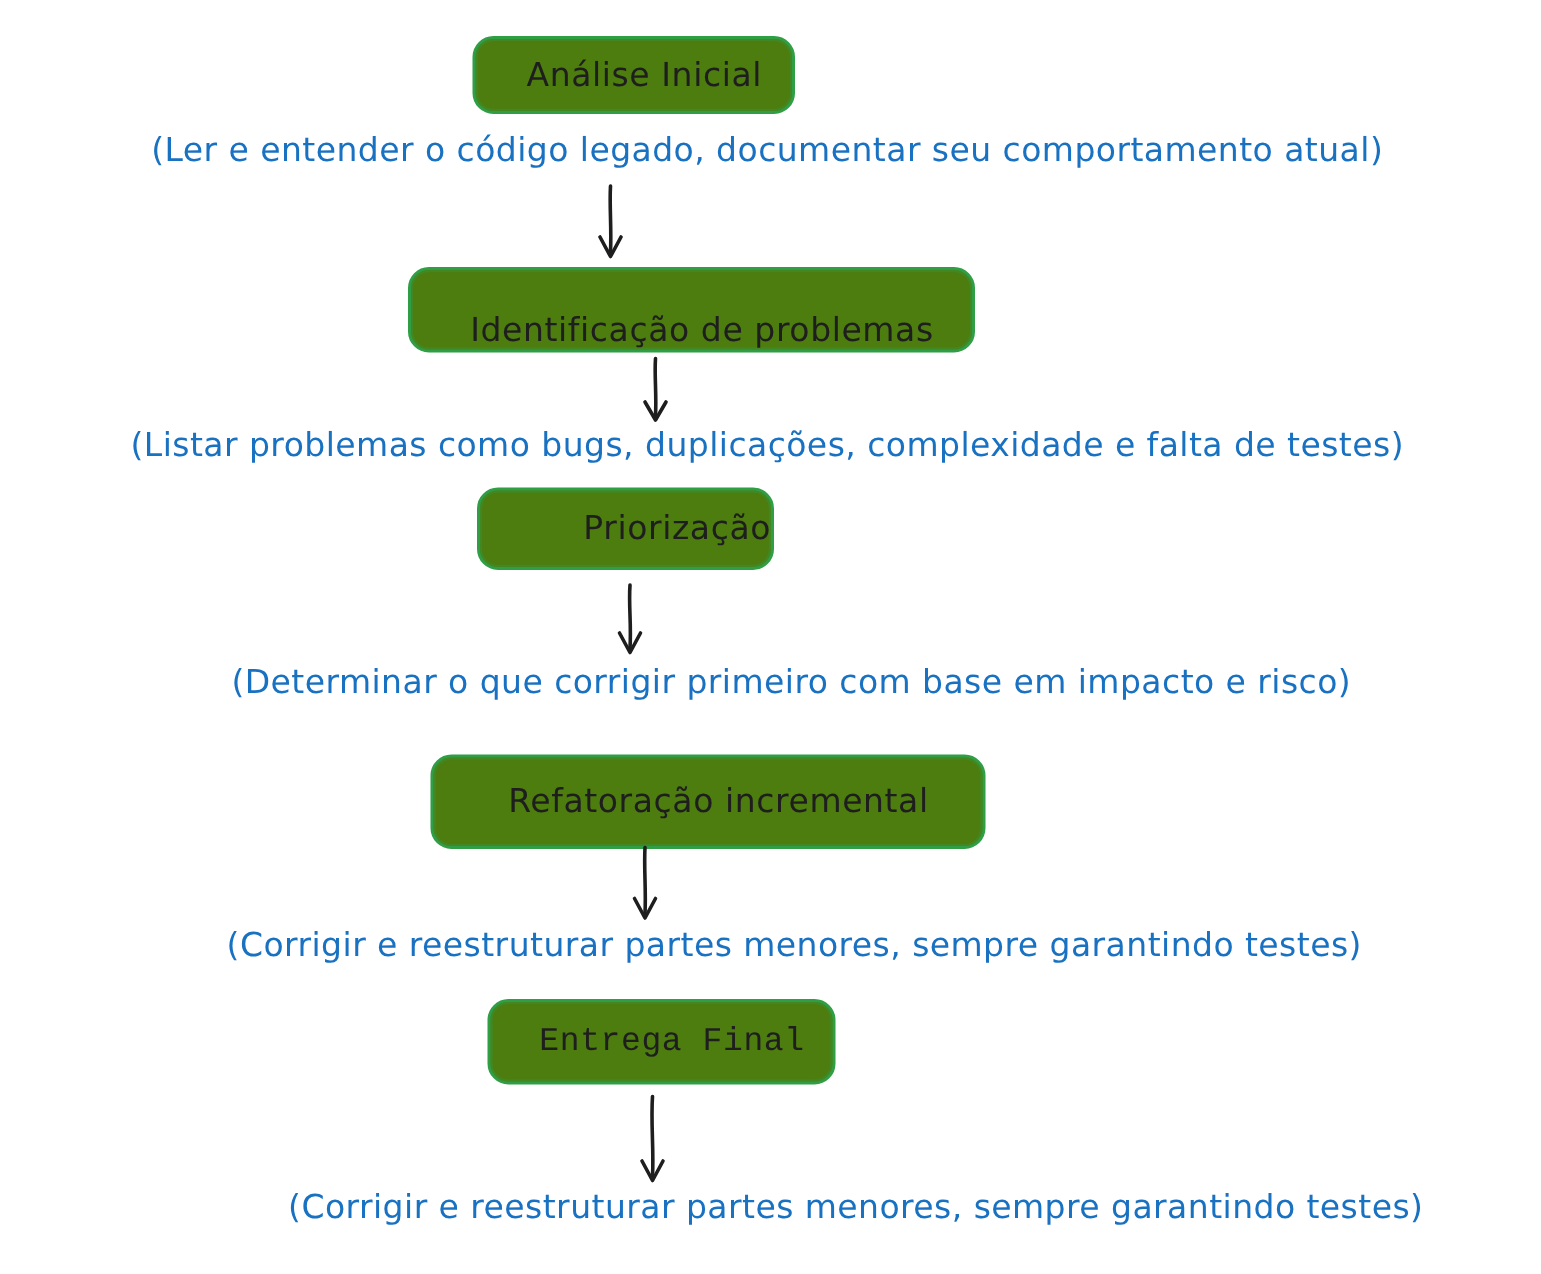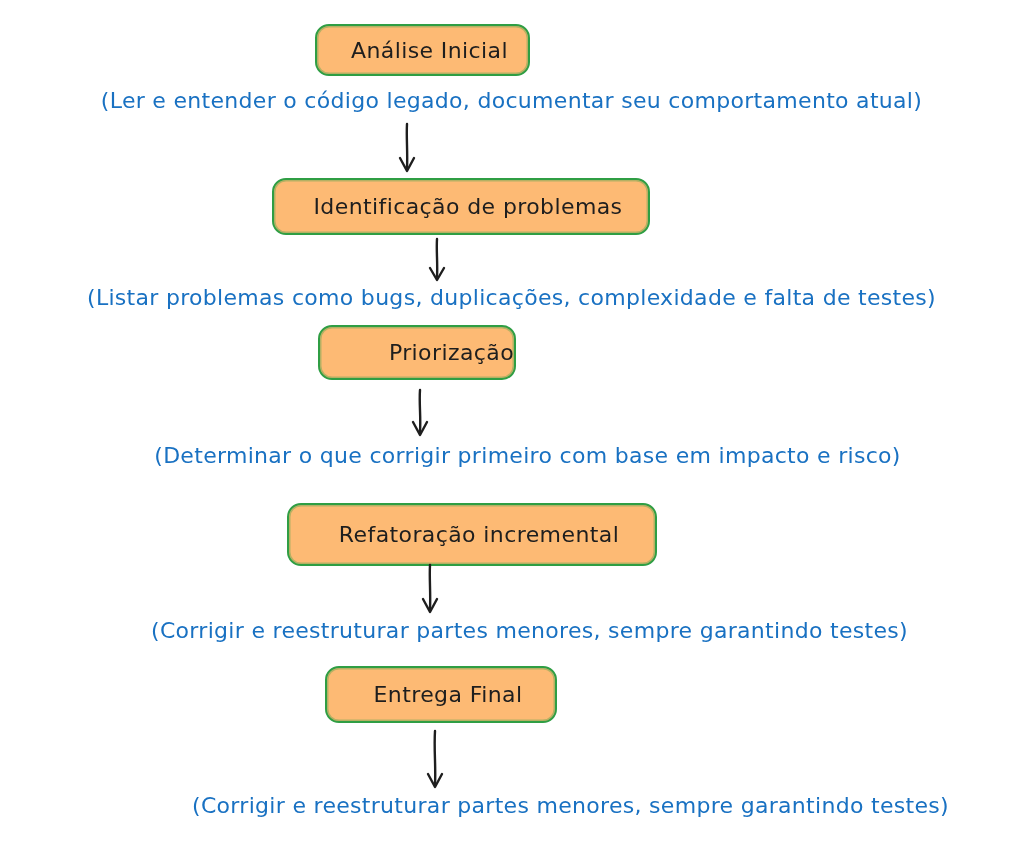--- a/index.html
+++ b/index.html
@@ -18,33 +18,33 @@
     background: var(--background, #ffffff);
   }
   .node {
     position: absolute;
     box-sizing: border-box;
     display: flex;
     align-items: center;
     justify-content: center;
     border: 2.5px solid var(--node-border, #2f9e44);
     border-radius: 14px;
-    background: #fdba74;
+    background: #4d7c0f;
     box-shadow: inset 0 0 0 1.5px rgba(47, 158, 68, 0.35);
     color: var(--node-text, #1e1e1e);
     font-size: 22px;
     letter-spacing: 0.4px;
     white-space: nowrap;
     padding-left: 14px;
   }
   .node-1 { left: 315px; top: 24px;  width: 215px; height: 52px; }
-  .node-2 { left: 272px; top: 178px; width: 378px; height: 57px; }
+  .node-2 { left: 272px; top: 178px; width: 378px; height: 57px; align-items: flex-end; }
   .node-3 { left: 318px; top: 325px; width: 198px; height: 55px; justify-content: flex-end; }
   .node-4 { left: 287px; top: 503px; width: 370px; height: 63px; }
-  .node-5 { left: 325px; top: 666px; width: 232px; height: 57px; }
+  .node-5 { left: 325px; top: 666px; width: 232px; height: 57px; font-family: Liberation Mono, monospace; }
 
   .caption {
     position: absolute;
     left: 0;
     right: 0;
     text-align: center;
     color: var(--caption-text, #1971c2);
     font-size: 22px;
     letter-spacing: 0.3px;
     white-space: nowrap;

